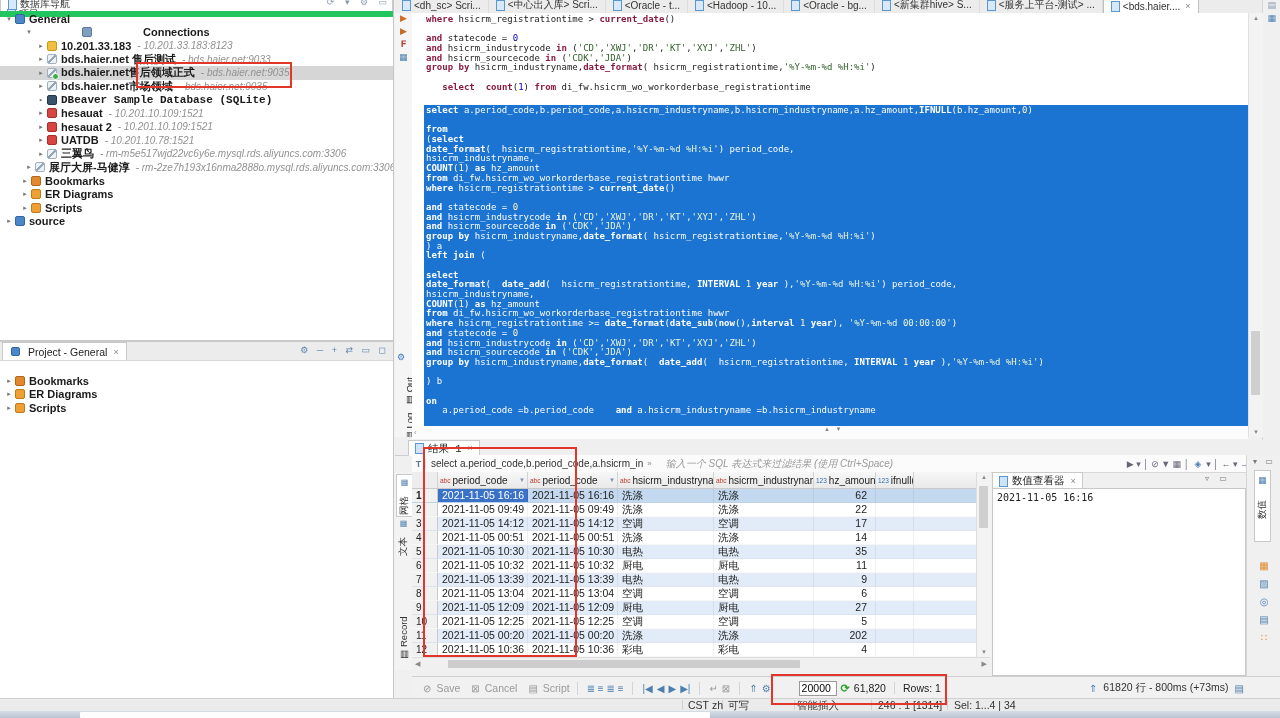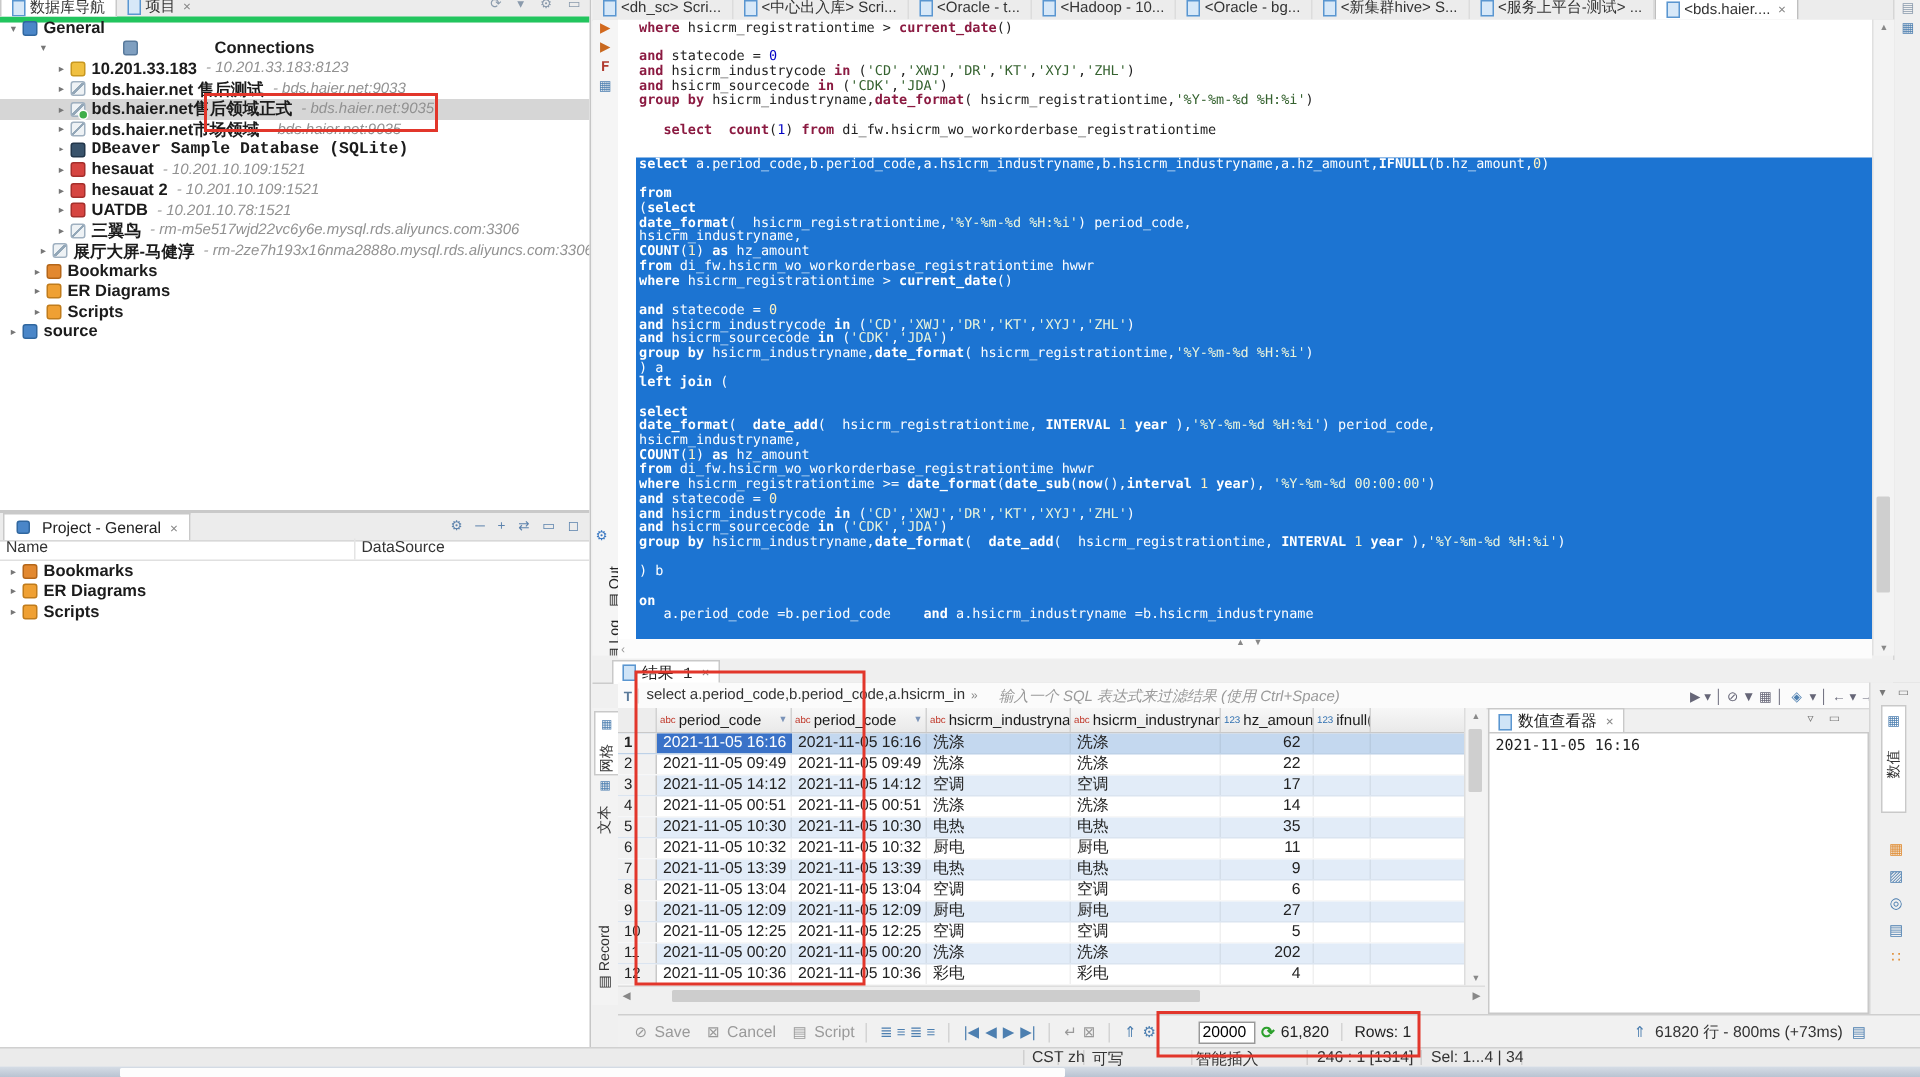--- a/index.html
+++ b/index.html
@@ -2,21 +2,21 @@
 <html><head>
 <meta charset="utf-8">
 <style>
   html,body{margin:0;padding:0;background:#888;}
   #win{position:relative;width:1280px;height:718px;background:#f0f0f0;overflow:hidden;
        font-family:"Liberation Sans",sans-serif;font-size:11px;color:#222;cursor:default;}
   .abs{position:absolute;}
   .clip{overflow:hidden;}
   
   #nav-panel{left:0;top:0;width:393px;height:698px;background:#fff;border-right:1px solid #c6c6c6;}
-  #nav-tabs{left:0;top:0;width:393px;height:11px;background:#ececec;border-bottom:4px solid #22c55e;display:flex;overflow:hidden;}
+  #nav-tabs{left:0;top:0;width:393px;height:11px;background:#ececec;border-bottom:6px solid #22c55e;display:flex;overflow:hidden;flex-direction:column;}
   .ntab{display:flex;align-items:center;gap:3px;padding:0 7px;height:16px;margin-top:-4px;font-size:10px;color:#333;}
   .ntab.active{background:#fff;border:1px solid #c9c9c9;border-bottom:none;}
   #nav-tools{right:2px;top:-3px;color:#8a9aac;font-size:9px;letter-spacing:4px;}
   #nav-tree{left:0;top:12px;width:393px;height:324px;overflow:hidden;}
   .trow{display:flex;align-items:center;height:13.5px;white-space:nowrap;}
   .trow.selrow{background:#d6d6d6;}
   .arr{width:10px;flex:none;font-size:7px;color:#777;text-align:center;}
   .ico{display:inline-block;width:10px;height:10px;border-radius:2px;margin:0 4px 0 1px;flex:none;position:relative;box-sizing:border-box;}
   .ico.folder-blue{background:#4a86c8;border:1px solid #30679f;}
   .ico.folder-orange{background:#efa033;border:1px solid #c07c1c;}
@@ -223,24 +223,20 @@
         </div>
       </div>
 
     <div class="abs" id="proj-head">
       <div class="ptab" style="margin-left:2px">
         <span class="ico folder-blue" style="width:9px;height:9px"></span>
         <span>Project - General</span>
         <span class="x">×</span>
       </div>
       <div id="proj-tools">⚙ ─ + ⇄ ▭ ◻</div>
-    </div>
-    <div class="abs" id="proj-cols">
-      <span style="position:absolute;left:4px">Name</span>
-      <span id="proj-col2">DataSource</span>
     </div>
     <div class="abs" id="proj-items">
         <div class="trow" style="padding-left: 4px;">
           <span class="arr">▸</span>
           <span class="ico bookmark"></span>
           <span class="tlab">Bookmarks</span>
         </div>
         <div class="trow" style="padding-left: 4px;">
           <span class="arr">▸</span>
           <span class="ico folder-orange"></span>

